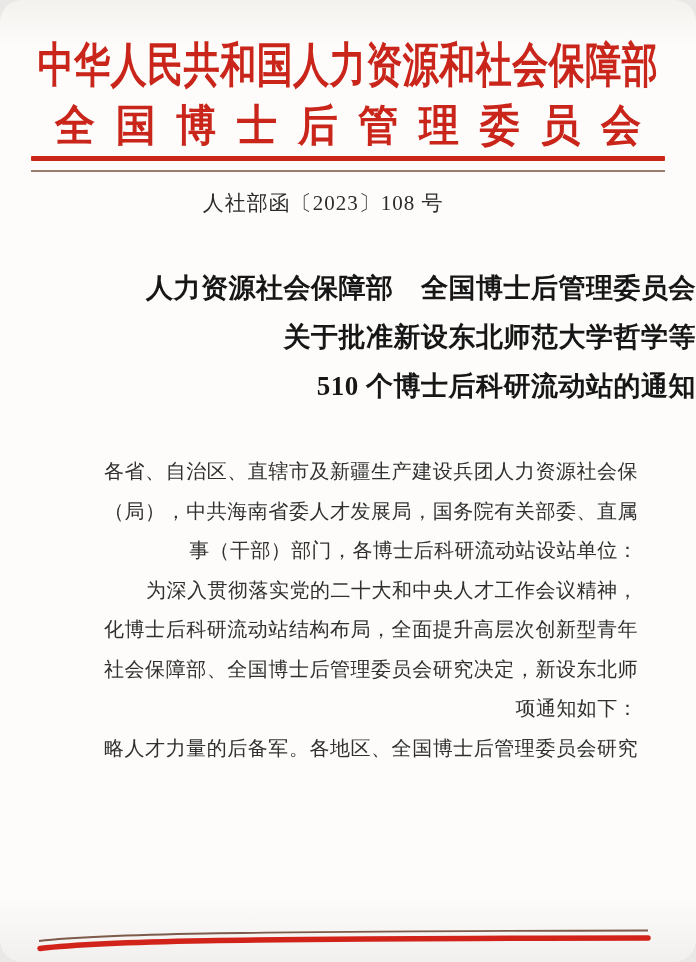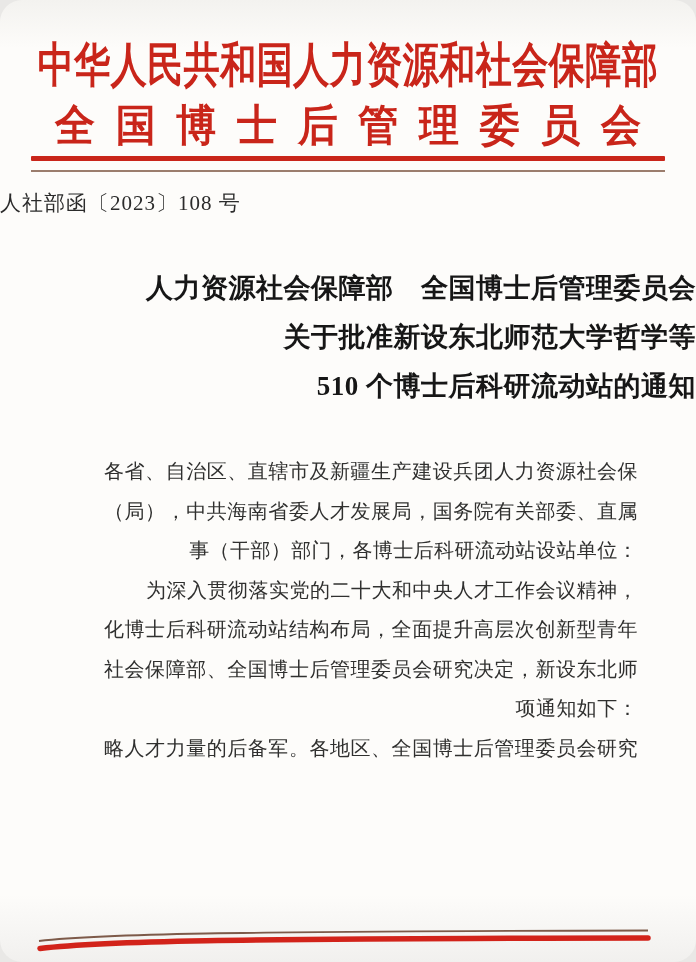--- a/index.html
+++ b/index.html
@@ -29,21 +29,21 @@
     text-align: justify; text-align-last: justify; text-justify: inter-character;
     transform: scaleY(1.08); transform-origin: 50% 0;
     height: 46px; overflow: visible;
   }
   .rule { margin: 14px auto 0 auto; width: 634px; }
   .rule-thick { height: 5px; background: var(--red, #c9251a); border-radius: 1px; }
   .rule-thin  { height: 2px; margin-top: 9px; background: var(--rule_thin, #8a6653); opacity: .85; }
   
   .docnum {
     margin-top: 17px; padding-right: 50px;
-    text-align: left; font-size: 21px; color: #2b2b2b;
+    text-align: center; font-size: 21px; color: #2b2b2b;
     letter-spacing: 1px;
   }
   
   .title {
     margin: 47px 0 0 0; text-align: right;
     font-size: 27px; font-weight: 700; color: #161616;
     line-height: 49px; letter-spacing: 0.5px;
   }
   
   .bodytext {

